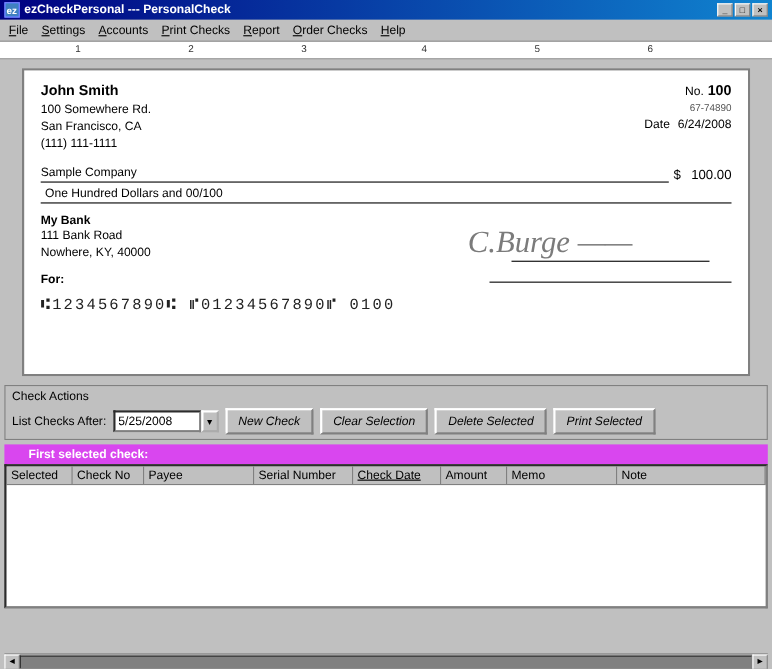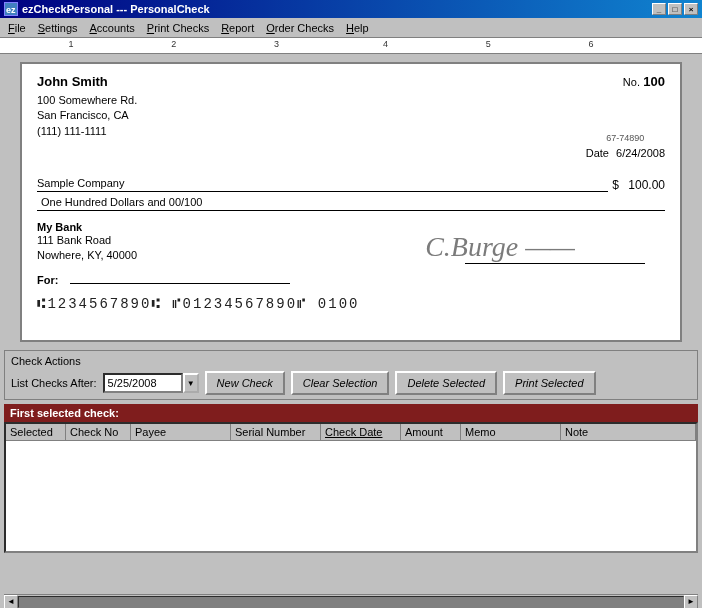--- a/index.html
+++ b/index.html
@@ -146,24 +146,23 @@
       font-size: 13px;
       font-weight: bold;
     }
     .check-address {
       font-size: 11px;
       line-height: 1.4;
       margin-bottom: 2px;
     }
     .check-id {
       font-size: 9px;
-      text-align: center;
+      text-align: right;
       color: #555;
       margin-bottom: 4px;
-      margin-top: 40px;
     }
     .check-date-row {
       text-align: right;
       font-size: 11px;
       margin-bottom: 8px;
     }
     .check-payto-line {
       flex: 1;
       border-bottom: 1px solid black;
       min-width: 200px;
@@ -202,20 +201,21 @@
       color: #333;
       text-align: right;
       margin-right: 60px;
       margin-top: 10px;
       opacity: 0.7;
     }
     .check-memo-row {
       display: flex;
       align-items: baseline;
       gap: 12px;
+      justify-content: space-between;
     }
     .check-memo-label {
       font-size: 11px;
       font-weight: bold;
     }
     .check-micr {
       font-family: 'Courier New', monospace;
       font-size: 14px;
       margin-top: 10px;
       letter-spacing: 2px;
@@ -282,25 +282,25 @@
       font-style: italic;
     }
 
     
     .table-section {
       background: #c0c0c0;
       margin: 4px 4px 0 4px;
       flex: 1;
     }
     .table-header-bar {
-      background: #7f1d1d;
+      background: #d946ef;
       color: white;
       font-size: 11px;
       font-weight: bold;
-      padding: 3px 6px;
+      padding: 3px 22px;
     }
     .table-wrapper {
       background: #808080;
       border: 2px inset #808080;
     }
     .table-columns {
       display: flex;
       background: #c0c0c0;
       border-bottom: 1px solid #808080;
       justify-content: center;

